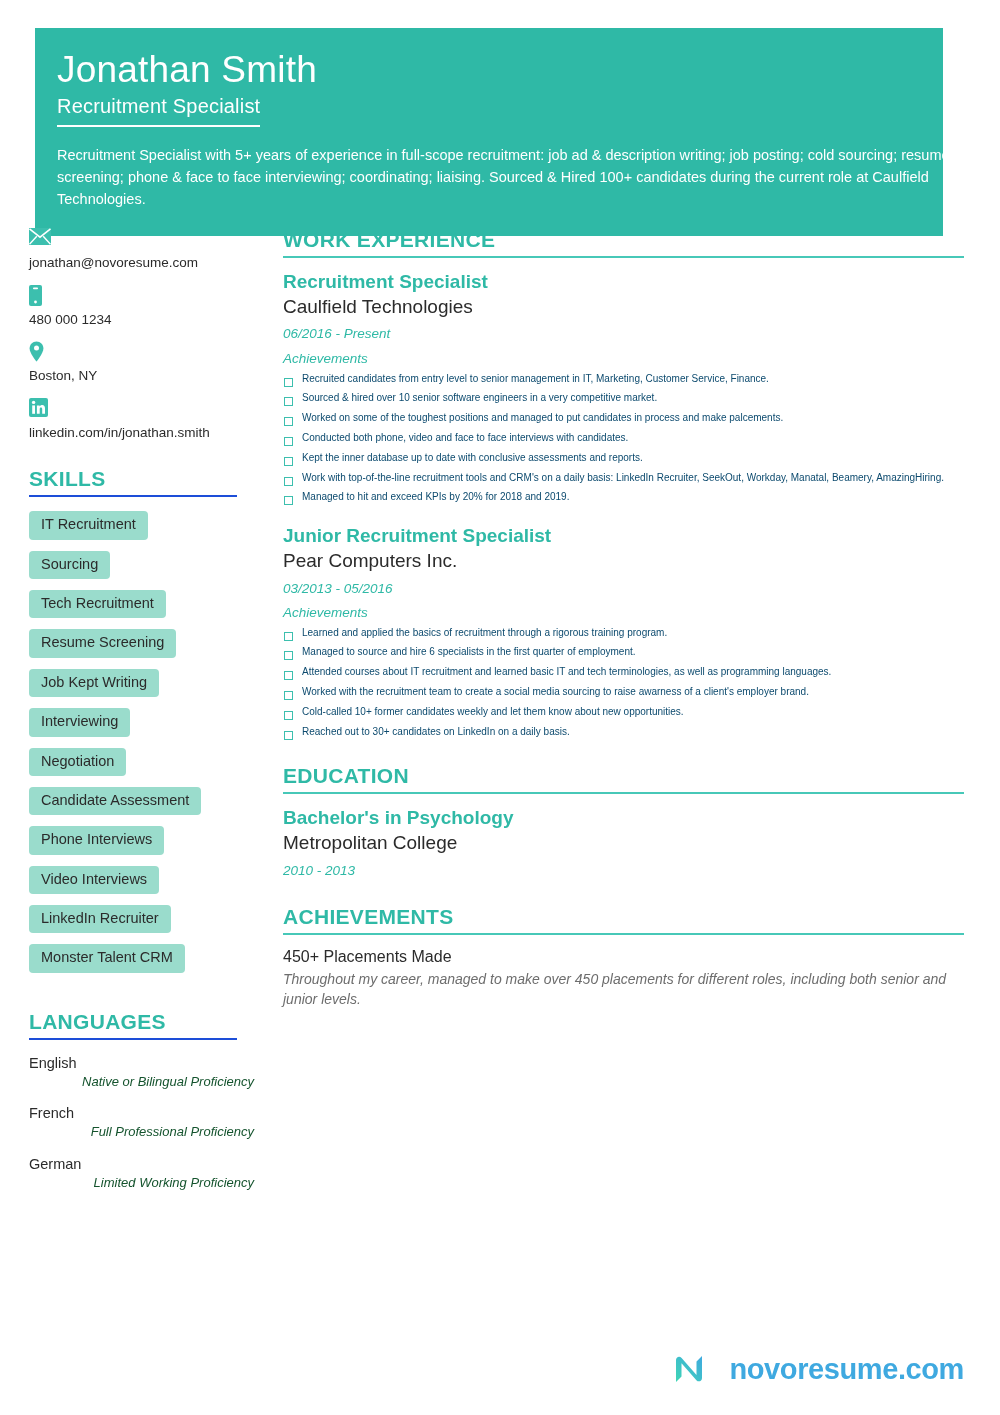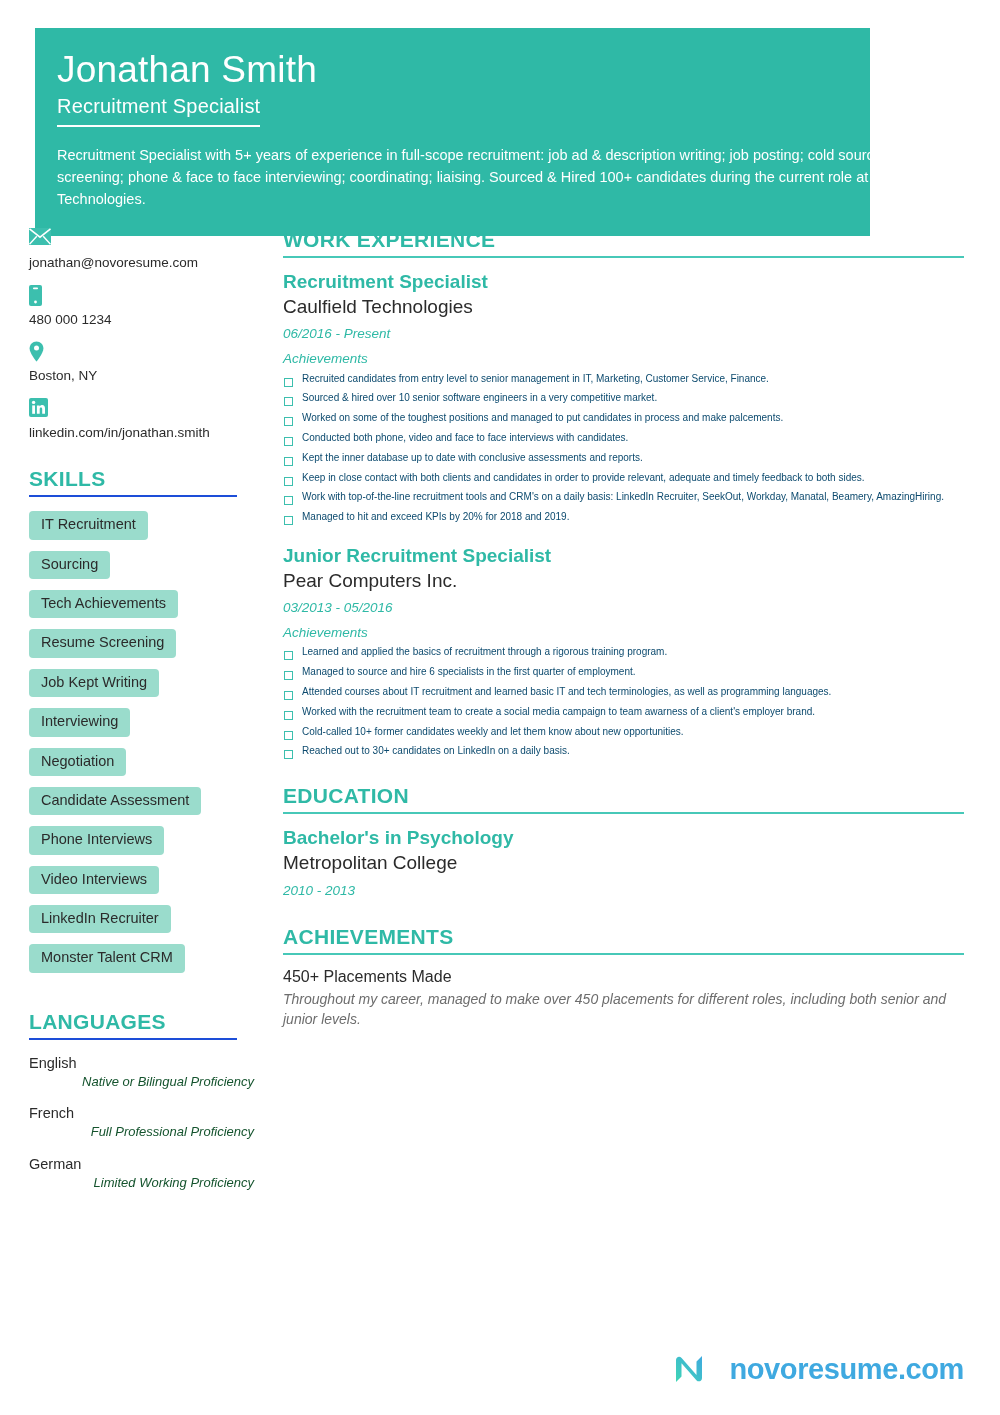--- a/index.html
+++ b/index.html
@@ -17,21 +17,21 @@
     height: 1415px;
     background: #ffffff;
     overflow: hidden;
   }
 
   
   .header {
     position: absolute;
     left: 35px;
     top: 28px;
-    width: 835px;
+    width: 908px;
     background: #2FB9A6;
     padding: 20px 0 26px 22px;
   }
   .header-name {
     color: #ffffff;
     font-size: 37px;
     font-weight: 400;
     letter-spacing: 0.2px;
     line-height: 1.18;
   }
@@ -312,21 +312,21 @@
           <span class="contact-text">linkedin.com/in/jonathan.smith</span>
         </div>
 
       </div>
 
       <div>
         <div class="side-head">SKILLS</div>
         <div>
           <div class="skill-row"><span class="skill-pill">IT Recruitment</span></div>
           <div class="skill-row"><span class="skill-pill">Sourcing</span></div>
-          <div class="skill-row"><span class="skill-pill">Tech Achievements</span></div>
+          <div class="skill-row"><span class="skill-pill">Tech Recruitment</span></div>
           <div class="skill-row"><span class="skill-pill">Resume Screening</span></div>
           <div class="skill-row"><span class="skill-pill">Job Kept Writing</span></div>
           <div class="skill-row"><span class="skill-pill">Interviewing</span></div>
           <div class="skill-row"><span class="skill-pill">Negotiation</span></div>
           <div class="skill-row"><span class="skill-pill">Candidate Assessment</span></div>
           <div class="skill-row"><span class="skill-pill">Phone Interviews</span></div>
           <div class="skill-row"><span class="skill-pill">Video Interviews</span></div>
           <div class="skill-row"><span class="skill-pill">LinkedIn Recruiter</span></div>
           <div class="skill-row"><span class="skill-pill">Monster Talent CRM</span></div>
         </div>
@@ -361,36 +361,35 @@
           <div class="job-title">Recruitment Specialist</div>
           <div class="job-company">Caulfield Technologies</div>
           <div class="job-dates">06/2016 - Present</div>
           <div class="job-sublabel">Achievements</div>
           <ul class="bullet-list">
             <li class="bullet">Recruited candidates from entry level to senior management in IT, Marketing, Customer Service, Finance.</li>
             <li class="bullet">Sourced &amp; hired over 10 senior software engineers in a very competitive market.</li>
             <li class="bullet">Worked on some of the toughest positions and managed to put candidates in process and make palcements.</li>
             <li class="bullet">Conducted both phone, video and face to face interviews with candidates.</li>
             <li class="bullet">Kept the inner database up to date with conclusive assessments and reports.</li>
-            <li class="bullet">Keep in close contact with both clients and candidates in order to provide relevant, adequate and timely feedback to both sides.</li>
             <li class="bullet">Work with top-of-the-line recruitment tools and CRM's on a daily basis: LinkedIn Recruiter, SeekOut, Workday, Manatal, Beamery, AmazingHiring.</li>
             <li class="bullet">Managed to hit and exceed KPIs by 20% for 2018 and 2019.</li>
           </ul>
         </div>
 
         <div class="job">
           <div class="job-title">Junior Recruitment Specialist</div>
           <div class="job-company">Pear Computers Inc.</div>
           <div class="job-dates">03/2013 - 05/2016</div>
           <div class="job-sublabel">Achievements</div>
           <ul class="bullet-list">
             <li class="bullet">Learned and applied the basics of recruitment through a rigorous training program.</li>
             <li class="bullet">Managed to source and hire 6 specialists in the first quarter of employment.</li>
             <li class="bullet">Attended courses about IT recruitment and learned basic IT and tech terminologies, as well as programming languages.</li>
-            <li class="bullet">Worked with the recruitment team to create a social media campaign to team awarness of a client's employer brand.</li>
+            <li class="bullet">Worked with the recruitment team to create a social media sourcing to raise awarness of a client's employer brand.</li>
             <li class="bullet">Cold-called 10+ former candidates weekly and let them know about new opportunities.</li>
             <li class="bullet">Reached out to 30+ candidates on LinkedIn on a daily basis.</li>
           </ul>
         </div>
       </div>
 
       <div class="main-section">
         <div class="main-head">EDUCATION</div>
         <div>
           <div class="edu-degree">Bachelor's in Psychology</div>

